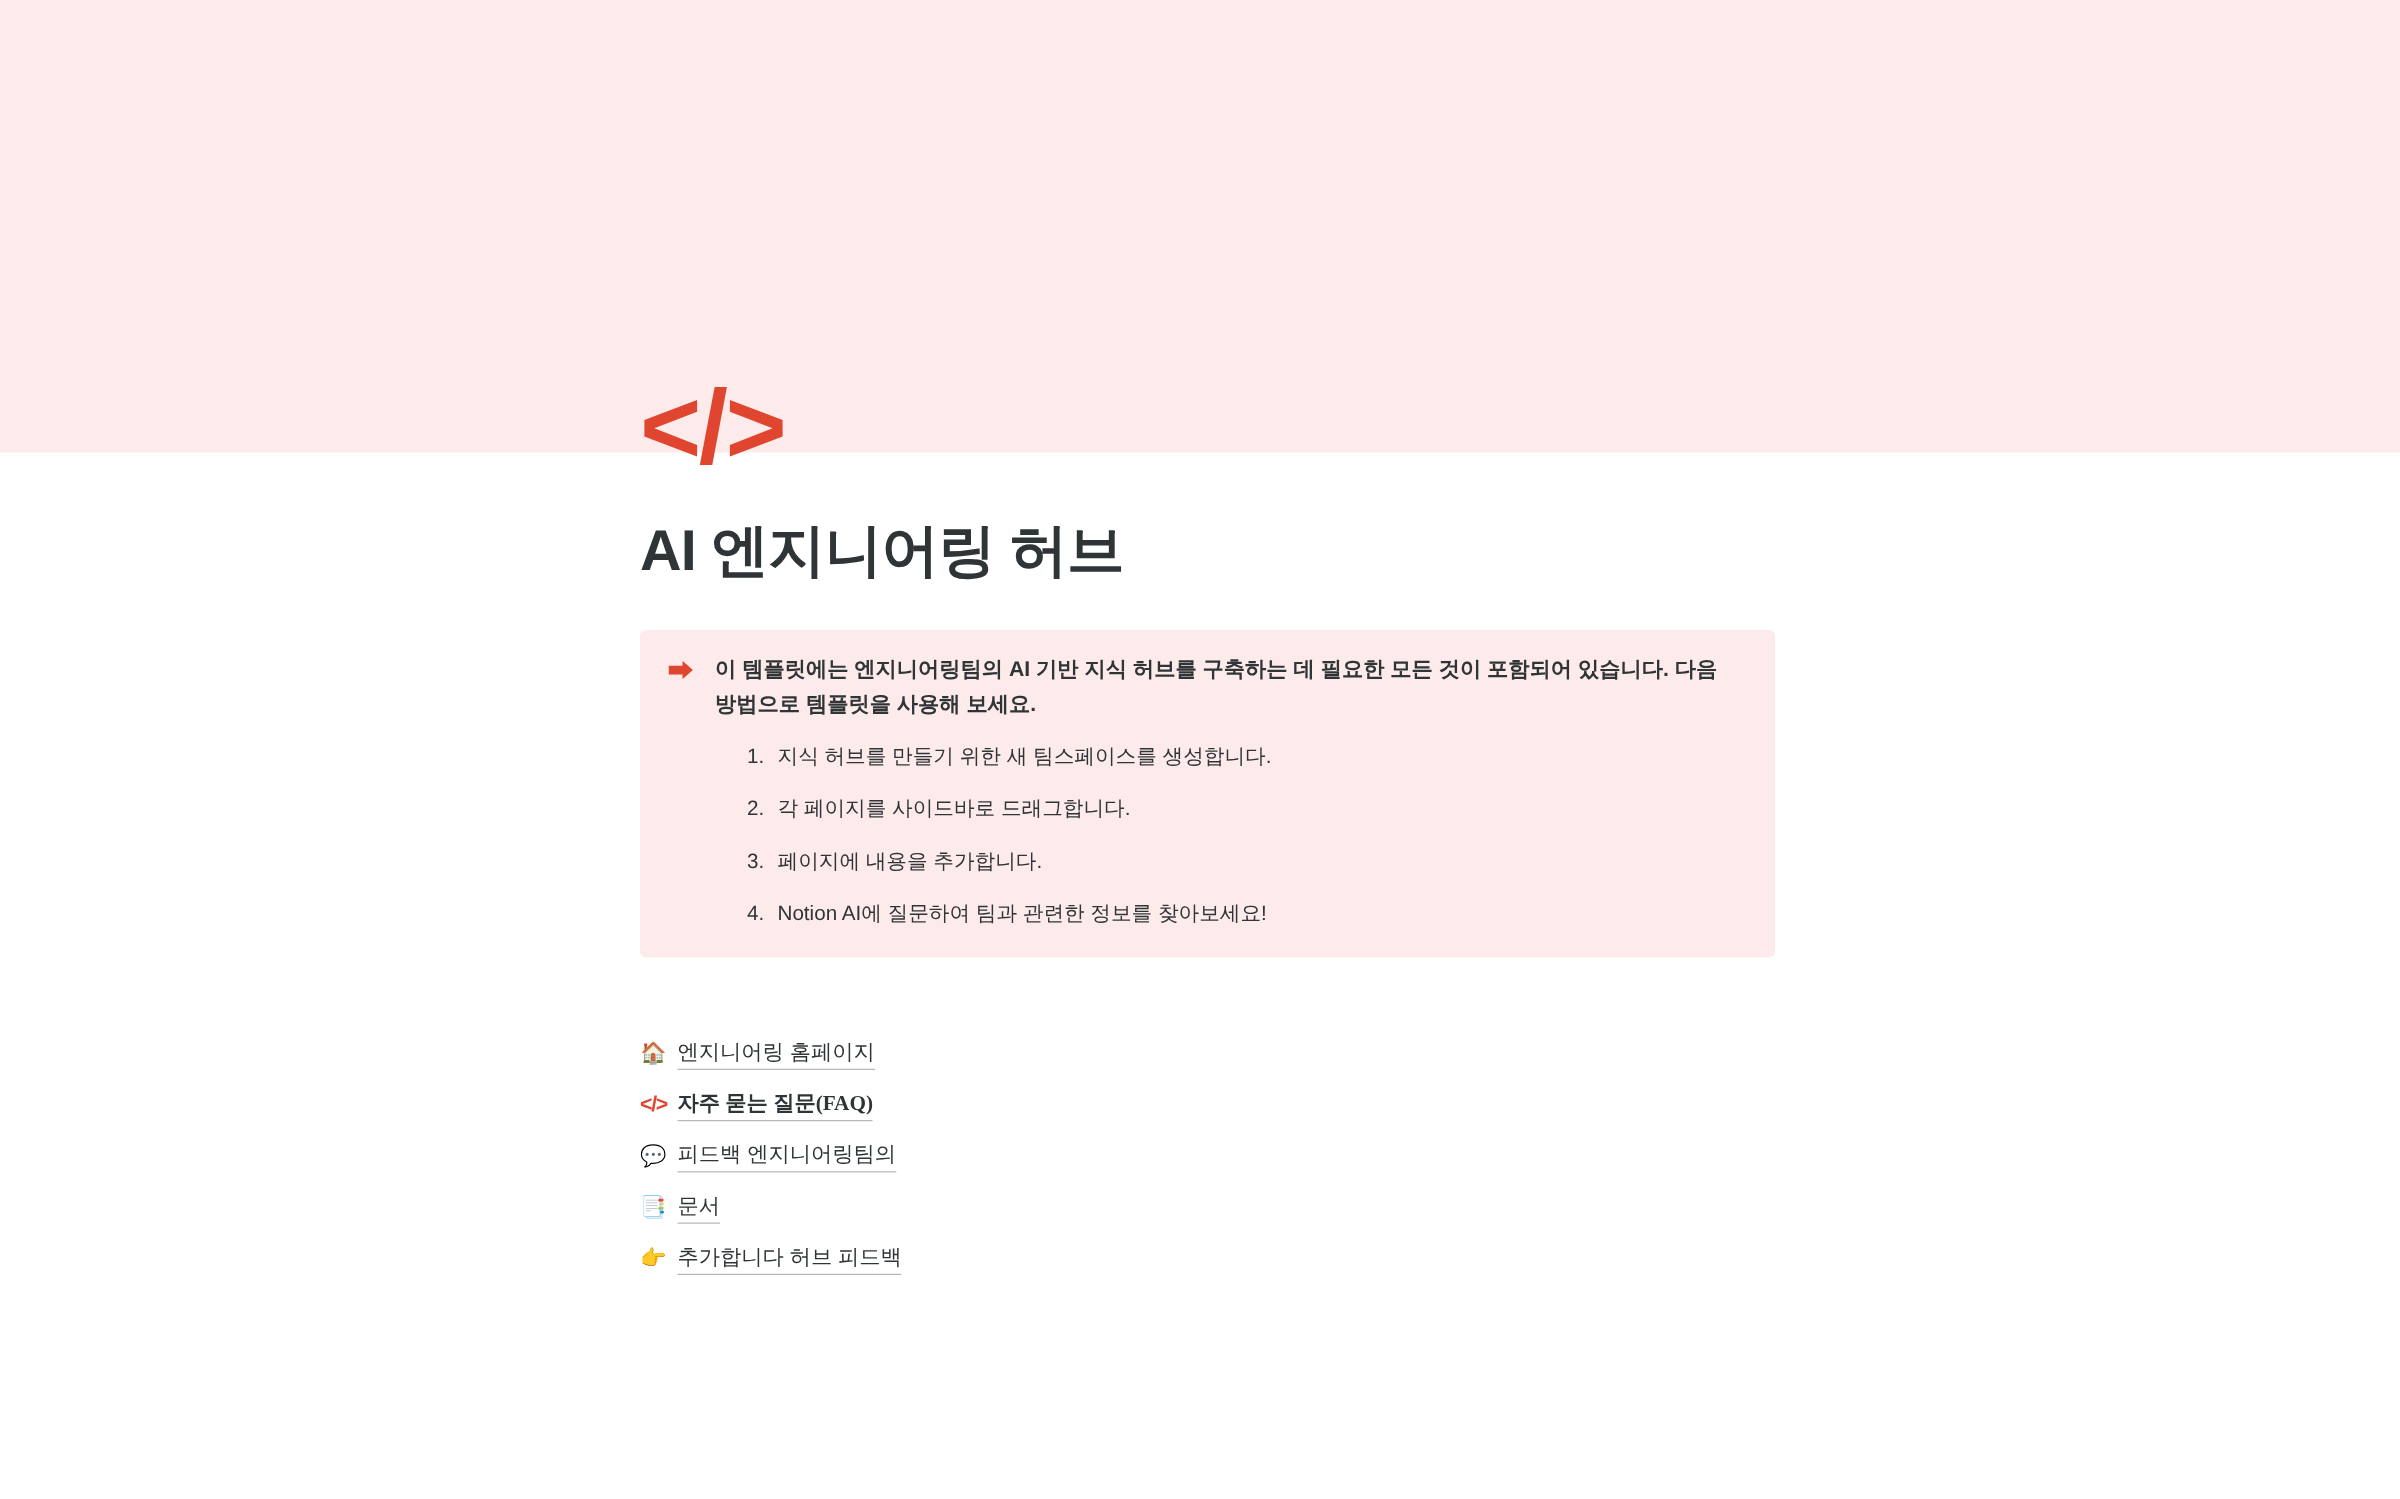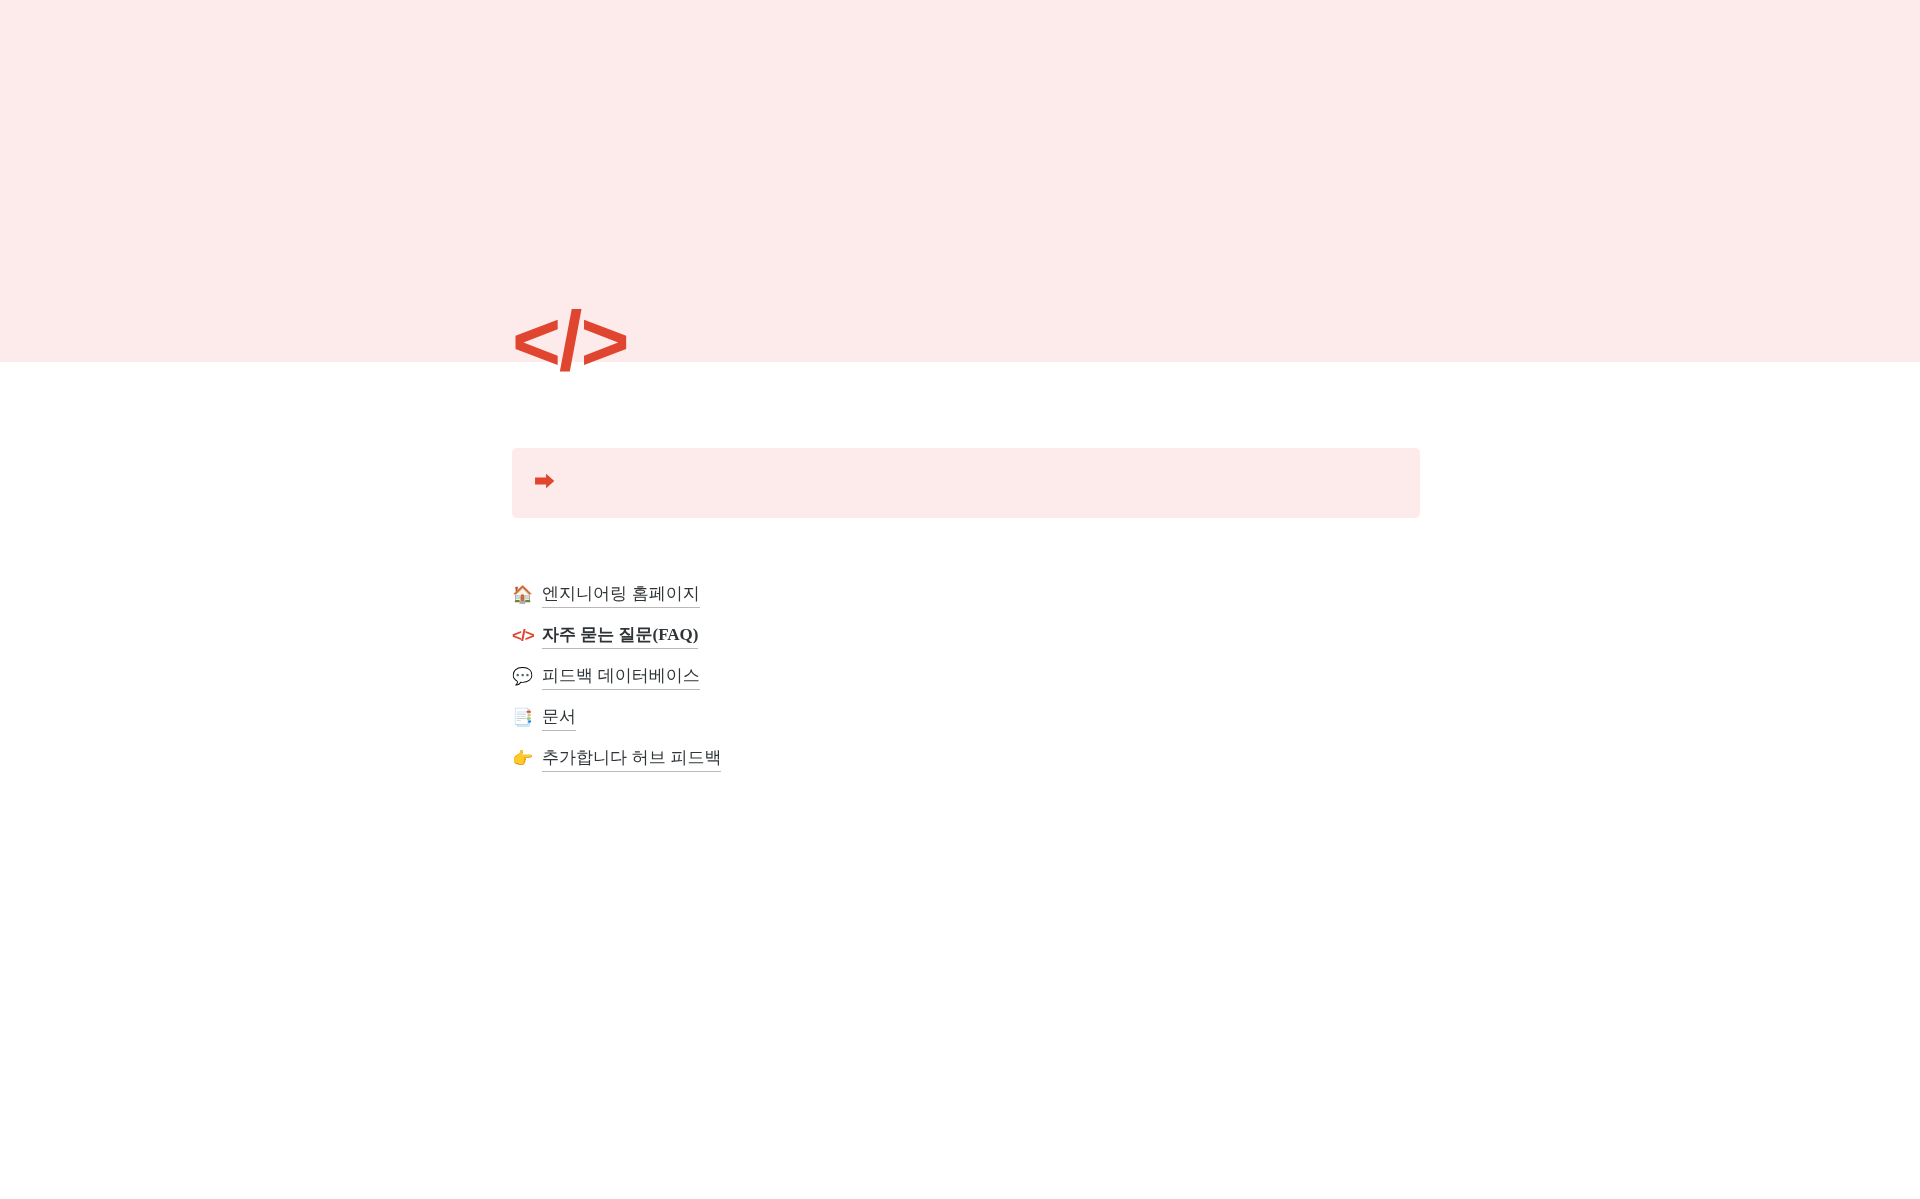--- a/index.html
+++ b/index.html
@@ -143,40 +143,50 @@
 <body>
 
 <div class="page">
 
   <div class="cover"></div>
 
   <div class="page-icon">&lt;/&gt;</div>
 
   <div class="content">
 
+    <h1 class="title">AI 엔지니어링 허브</h1>
 
     <div class="callout">
       <div class="callout-icon">➡</div>
+      <div class="callout-body">
+        <p class="callout-lead">이 템플릿에는 엔지니어링팀의 AI 기반 지식 허브를 구축하는 데 필요한 모든 것이 포함되어 있습니다. 다음 방법으로 템플릿을 사용해 보세요.</p>
+        <ol class="steps">
+          <li>지식 허브를 만들기 위한 새 팀스페이스를 생성합니다.</li>
+          <li>각 페이지를 사이드바로 드래그합니다.</li>
+          <li>페이지에 내용을 추가합니다.</li>
+          <li>Notion AI에 질문하여 팀과 관련한 정보를 찾아보세요!</li>
+        </ol>
+      </div>
     </div>
 
     <div class="links">
 
       <div class="link-row">
         <span class="link-emoji">🏠</span>
         <span class="link-text">엔지니어링 홈페이지</span>
       </div>
 
       <div class="link-row">
         <span class="link-emoji code">&lt;/&gt;</span>
         <span class="link-text bolded">자주 묻는 질문(FAQ)</span>
       </div>
 
       <div class="link-row">
         <span class="link-emoji">💬</span>
-        <span class="link-text">피드백 데이터베이스</span>
+        <span class="link-text">피드백 엔지니어링팀의</span>
       </div>
 
       <div class="link-row">
         <span class="link-emoji">📑</span>
         <span class="link-text">문서</span>
       </div>
 
       <div class="link-row">
         <span class="link-emoji">👉</span>
         <span class="link-text">추가합니다 허브 피드백</span>

